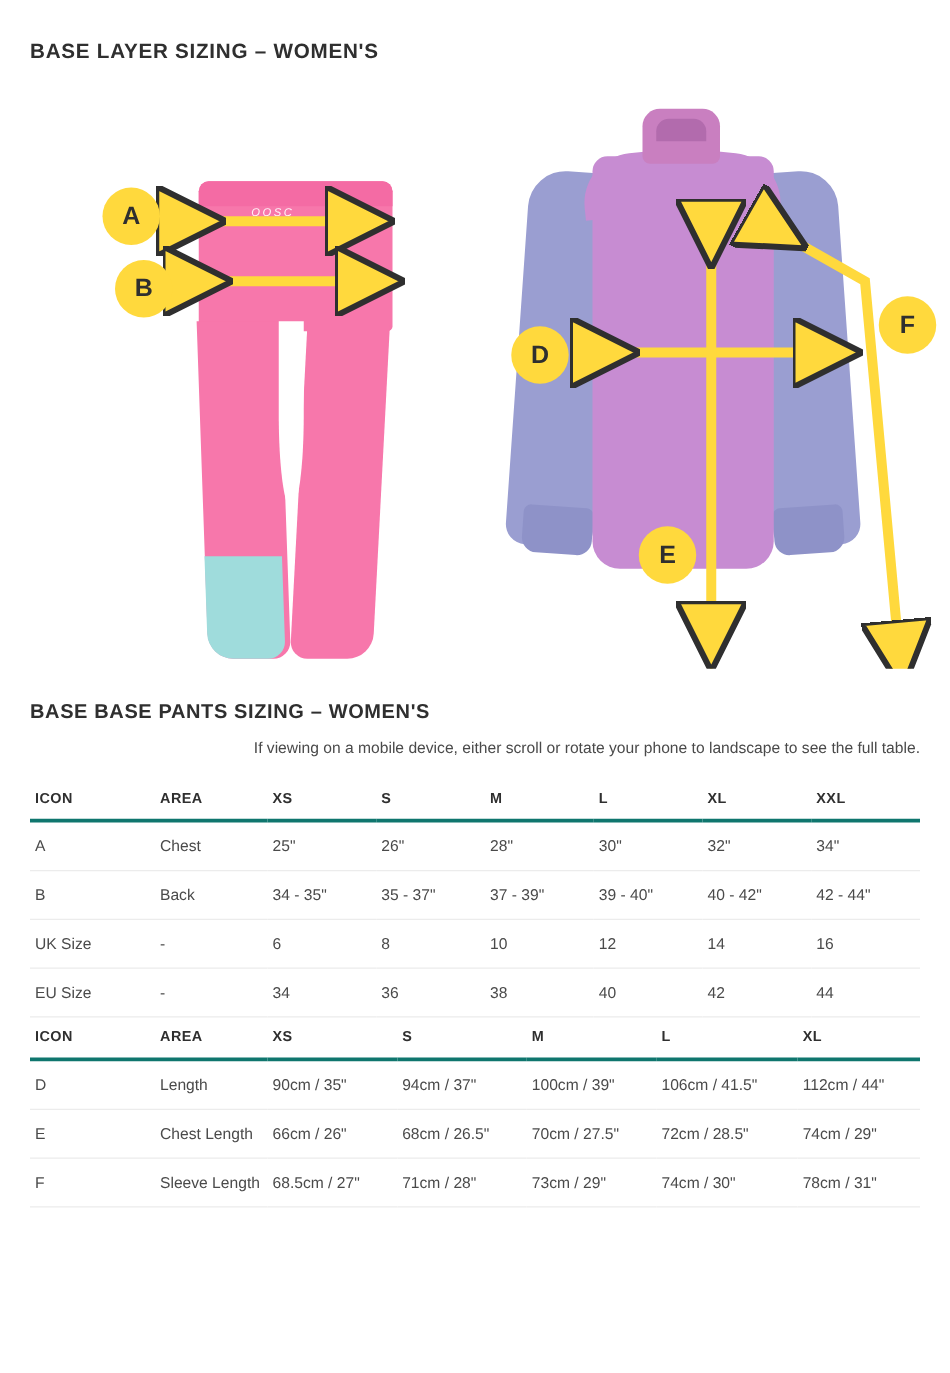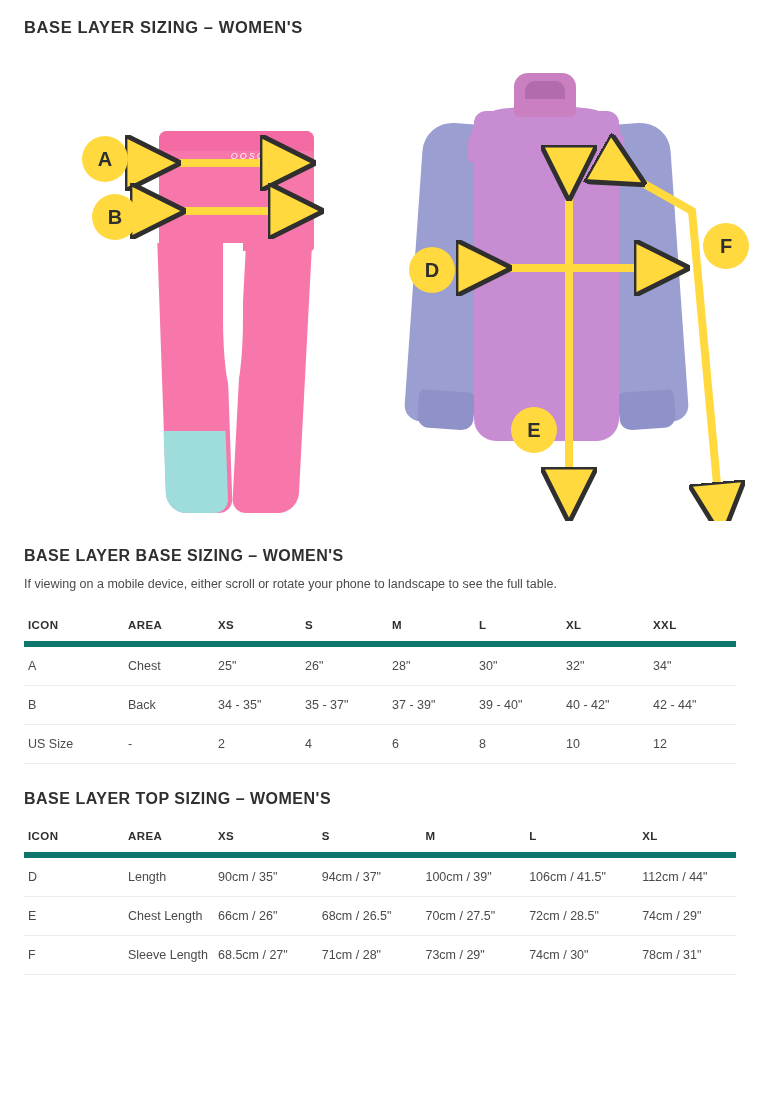--- a/index.html
+++ b/index.html
@@ -15,21 +15,21 @@
     width: 760px;
     min-height: 1098px;
     position: relative;
     padding: 0 24px;
   }
   h1.section-title {
     font-size: 16.5px;
     font-weight: bold;
     letter-spacing: 0.6px;
     color: #2f2f2f;
-    margin: 18px 0 0 0;
+    margin: 32px 0 0 0;
   }
   .illustrations {
     position: relative;
     height: 470px;
     margin-top: 14px;
   }
 
   
   .legs-wrap {
     position: absolute;
@@ -97,28 +97,28 @@
     left: 6px;
     top: 300px;
     width: 62px;
     height: 82px;
     background: #9fdcdc;
     border-radius: 0 0 14px 20px;
     transform: skewX(2deg);
   }
   .legs-logo {
     position: absolute;
-    left: 54px;
+    left: 42px;
     top: 20px;
     width: 70px;
     height: 12px;
     color: #ffffff;
     font-size: 9px;
     letter-spacing: 2px;
-    text-align: center;
+    text-align: left;
     opacity: 0.92;
     font-style: italic;
   }
 
   
   .top-wrap {
     position: absolute;
     left: 370px;
     top: 0px;
     width: 360px;
@@ -242,36 +242,37 @@
     font-size: 16px;
     font-weight: bold;
     letter-spacing: 0.5px;
     color: #2f2f2f;
     margin: 26px 0 12px 0;
   }
   p.note {
     font-size: 12.5px;
     color: #4a4a4a;
     margin: 0 0 18px 0;
+    text-align: right;
   }
 
   
   table.size-table {
     width: 100%;
     border-collapse: collapse;
     font-size: 12.5px;
   }
   table.size-table th {
     text-align: left;
     font-weight: bold;
     font-size: 11.5px;
     letter-spacing: 0.4px;
     color: #2f2f2f;
     padding: 10px 4px;
-    border-bottom: 6px solid #0f766e;
+    border-bottom: 3px solid #0f766e;
   }
   table.size-table td {
     text-align: left;
     padding: 12px 4px;
     color: #4a4a4a;
     border-bottom: 1px solid #ececec;
     vertical-align: middle;
   }
   table.size-table td:first-child,
   table.size-table th:first-child { width: 100px; }
@@ -335,21 +336,21 @@
       </g>
     </svg>
 
     <div class="badge" style="left:58px; top:85px;">A</div>
     <div class="badge" style="left:68px; top:143px;">B</div>
     <div class="badge" style="left:385px; top:196px;">D</div>
     <div class="badge" style="left:487px; top:356px;">E</div>
     <div class="badge" style="left:679px; top:172px;">F</div>
   </div>
 
-  <h2 class="sub-title">BASE LAYER BASE SIZING – WOMEN'S</h2>
+  <h2 class="sub-title">BASE BASE PANTS SIZING – WOMEN'S</h2>
   <p class="note">If viewing on a mobile device, either scroll or rotate your phone to landscape to see the full table.</p>
 
   <table class="size-table t1">
     <thead>
       <tr>
         <th>ICON</th>
         <th>AREA</th>
         <th>XS</th>
         <th>S</th>
         <th>M</th>
@@ -373,33 +374,42 @@
         <td>B</td>
         <td>Back</td>
         <td>34 - 35"</td>
         <td>35 - 37"</td>
         <td>37 - 39"</td>
         <td>39 - 40"</td>
         <td>40 - 42"</td>
         <td>42 - 44"</td>
       </tr>
       <tr>
-        <td>US Size</td>
+        <td>UK Size</td>
         <td>-</td>
-        <td>2</td>
-        <td>4</td>
         <td>6</td>
         <td>8</td>
         <td>10</td>
         <td>12</td>
+        <td>14</td>
+        <td>16</td>
+      </tr>
+      <tr>
+        <td>EU Size</td>
+        <td>-</td>
+        <td>34</td>
+        <td>36</td>
+        <td>38</td>
+        <td>40</td>
+        <td>42</td>
+        <td>44</td>
       </tr>
     </tbody>
   </table>
 
-  <h2 class="sub-title">BASE LAYER TOP SIZING – WOMEN'S</h2>
 
   <table class="size-table t2">
     <thead>
       <tr>
         <th>ICON</th>
         <th>AREA</th>
         <th>XS</th>
         <th>S</th>
         <th>M</th>
         <th>L</th>

